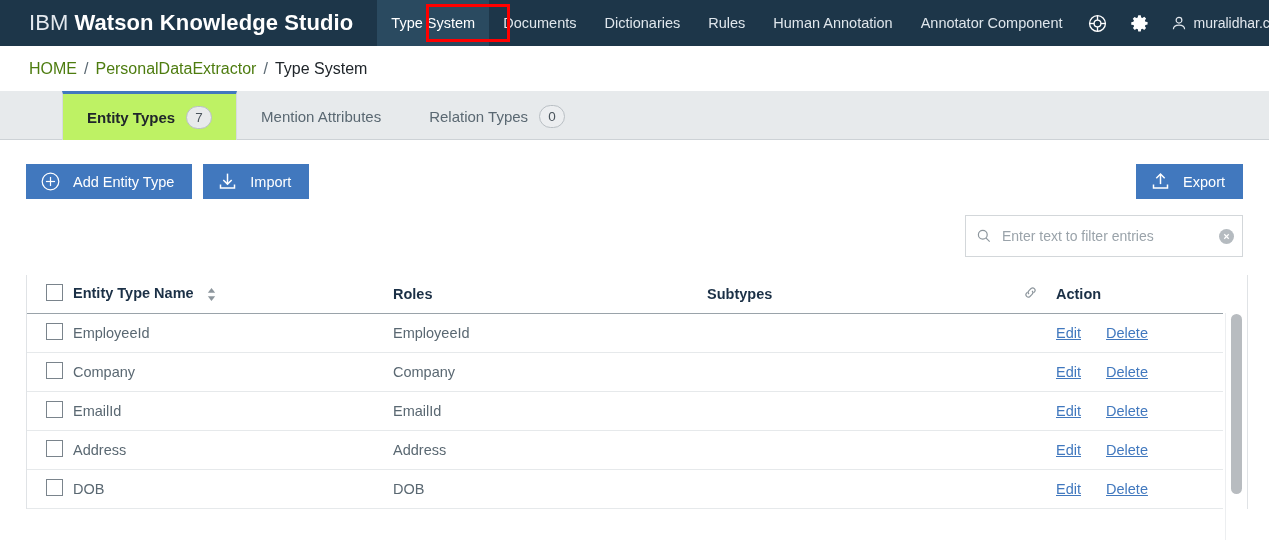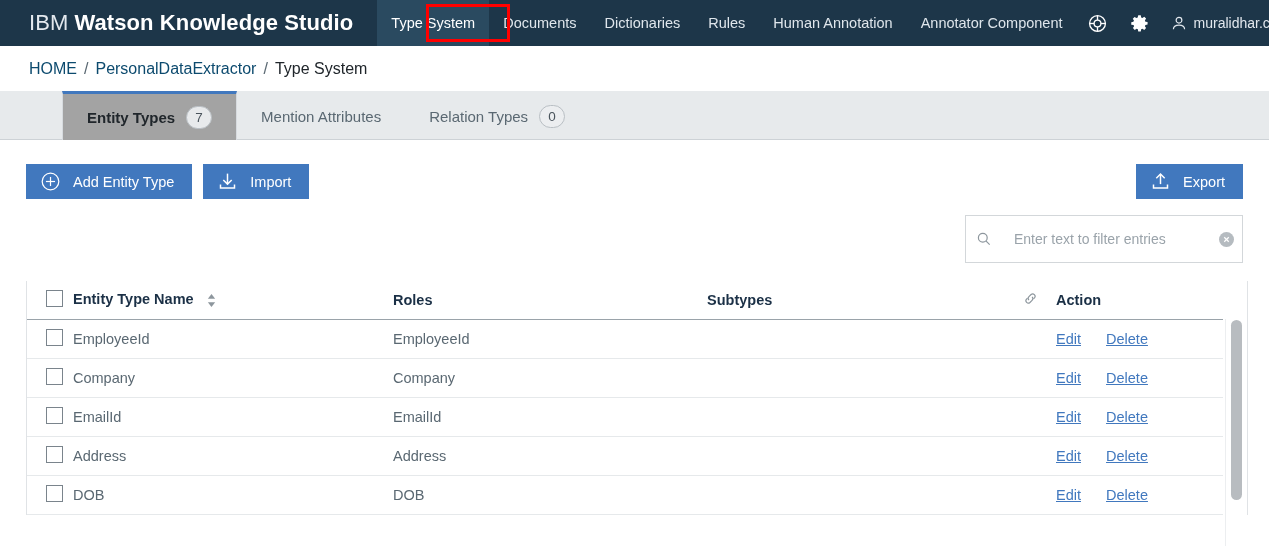--- a/index.html
+++ b/index.html
@@ -71,21 +71,21 @@
 
   
   .breadcrumb {
     height: 45px;
     display: flex; align-items: center;
     padding-left: 29px;
     font-size: 16px;
     color: #20262b;
     background: #fff;
   }
-  .breadcrumb a { color: #0c4a6e; text-decoration: none; cursor: pointer; }
+  .breadcrumb a { color: #4d7c0f; text-decoration: none; cursor: pointer; }
   .breadcrumb .sep { color: #5a6872; margin: 0 7px; }
   .breadcrumb .cur { color: #20262b; }
 
   
   .tabbar {
     height: 49px;
     background: #e7eaec;
     border-bottom: 1px solid #cdd2d6;
     display: flex; align-items: stretch;
     padding-left: 62px;
@@ -93,21 +93,21 @@
   .tab {
     display: flex; align-items: center;
     padding: 0 24px;
     font-size: 15px;
     color: #5a6872;
     cursor: pointer;
     border-top: 3px solid transparent;
     position: relative;
   }
   .tab.active {
-    background: #a3a3a3;
+    background: #bef264;
     color: #20262b;
     font-weight: 700;
     border-top: 3px solid #4178be;
     border-left: 1px solid #d7dbdf;
     border-right: 1px solid #d7dbdf;
     margin-bottom: -1px;
     text-align: center;
   }
   .badge {
     margin-left: 11px;
@@ -142,26 +142,25 @@
   .btn .bicon { margin-right: 12px; display: flex; align-items: center; }
   .btn + .btn { margin-left: 11px; }
   .spacer { flex: 1; }
 
   
   .searchrow {
     display: flex; justify-content: flex-end;
     padding: 16px 26px 0 0;
   }
   .searchbox {
-    width: 278px; height: 48px;
+    width: 278px; height: 42px;
     border: 1px solid #d3d7da;
     background: #ffffff;
     display: flex; align-items: center;
     padding: 0 8px 0 10px;
-    gap: 12px;
   }
   .searchbox .sicon { display: flex; margin-right: 10px; }
   .searchbox input {
     flex: 1; border: none; outline: none;
     font-family: inherit; font-size: 14px;
     color: #5a6872; background: transparent;
   }
   .searchbox input::placeholder { color: #9aa3aa; }
   .clearbtn {
     width: 15px; height: 15px; border-radius: 50%;

